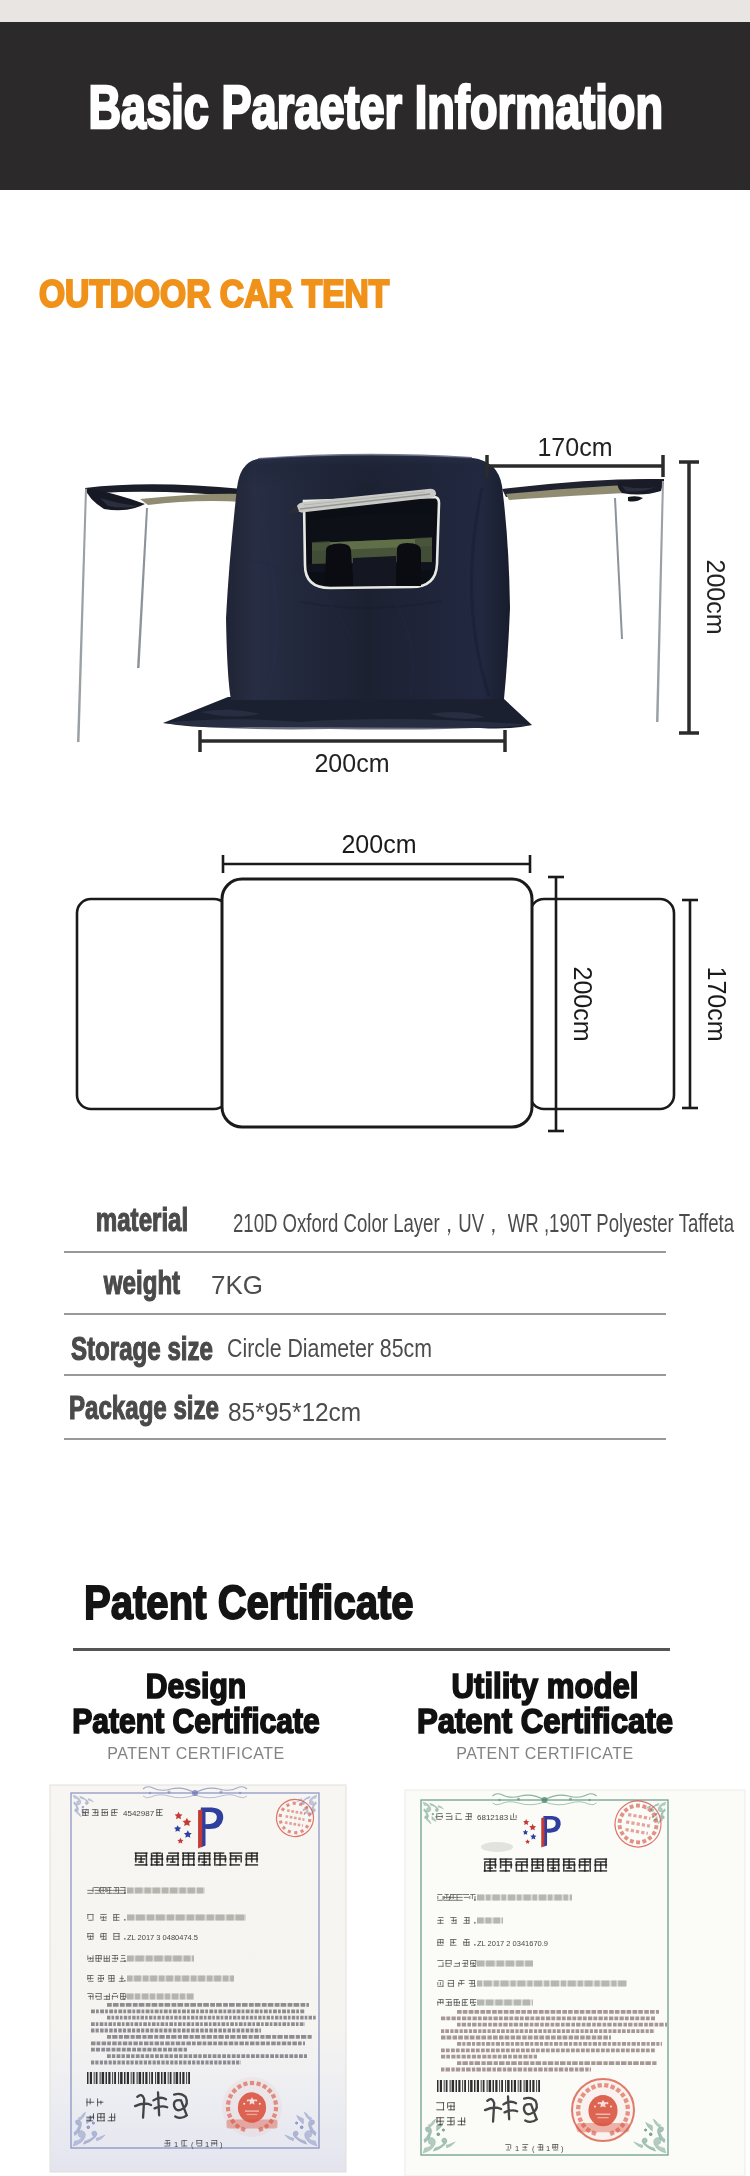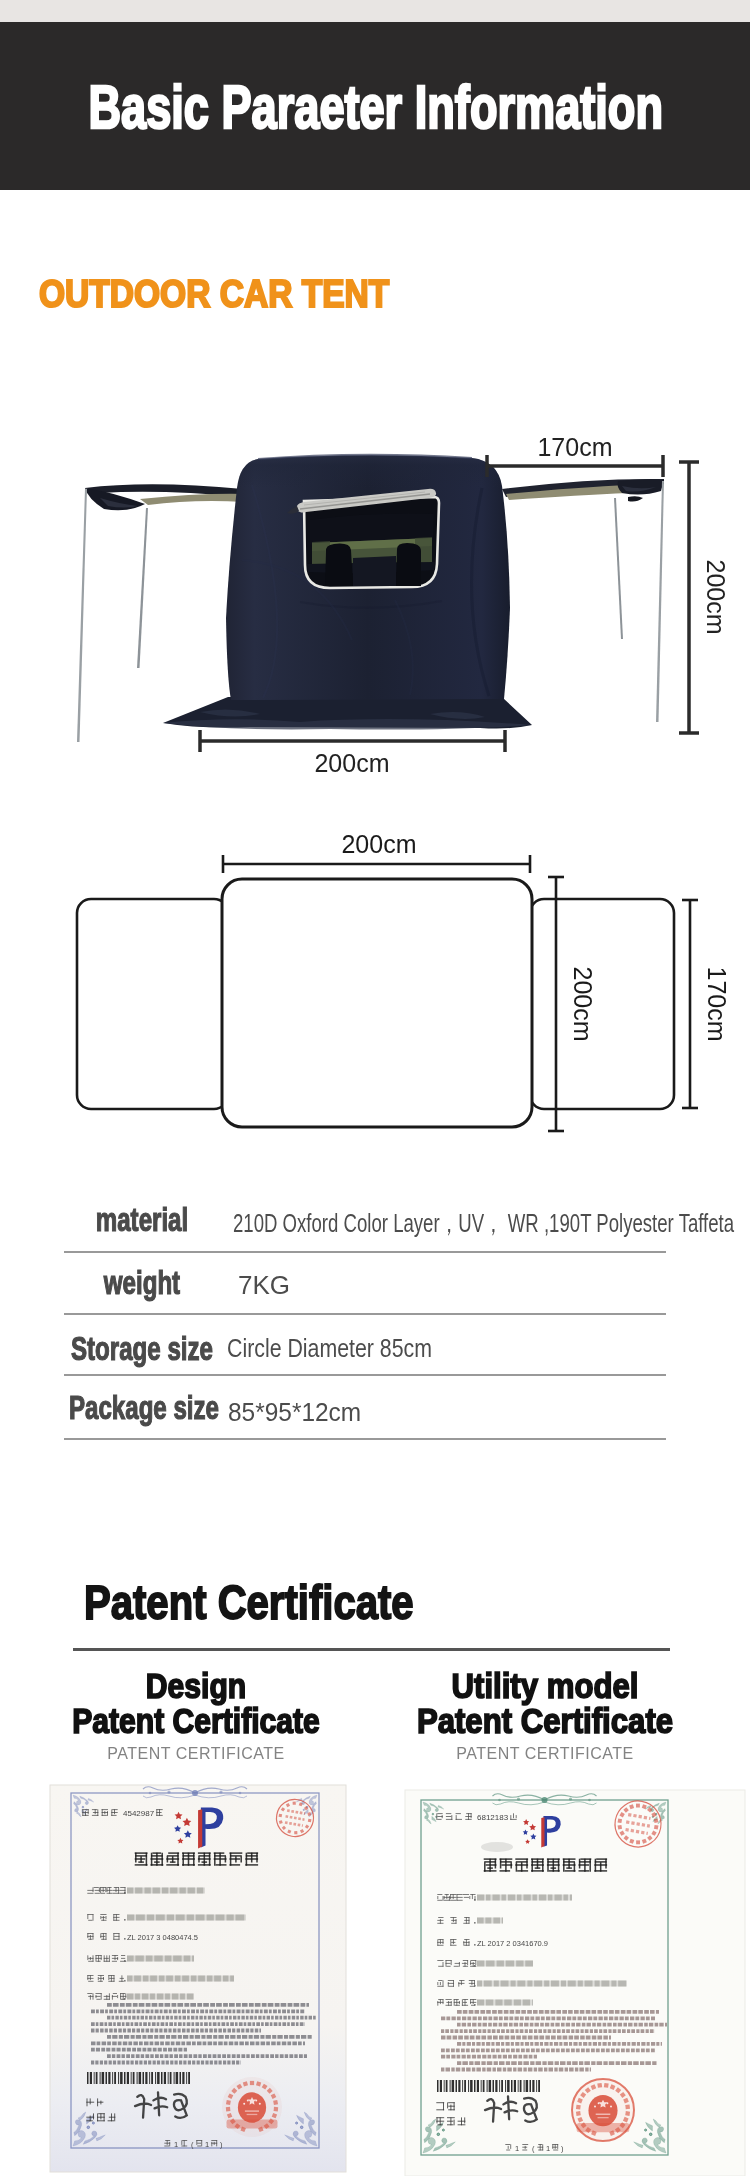--- a/index.html
+++ b/index.html
@@ -118,21 +118,21 @@
         <line x1="682" y1="1108" x2="698" y2="1108"></line>
       </g>
       <text x="0" y="0" font-size="25" fill="#1a1a1a" text-anchor="middle" transform="translate(708 1004) rotate(90)" font-family="Liberation Sans,sans-serif">170cm</text>
     </svg>
 
 <div class="speclabel" style="left:42px;top:1203px;">material</div>
 <div class="specval" style="left:233px;top:1210px;transform:scaleX(0.715);">210D Oxford Color Layer，UV， WR ,190T Polyester Taffeta</div>
 <div class="specline" style="top:1251px;"></div>
 
 <div class="speclabel" style="left:42px;top:1266px;">weight</div>
-<div class="specval" style="left:238px;top:1272px;">7KG</div>
+<div class="specval" style="left:211px;top:1272px;">7KG</div>
 <div class="specline" style="top:1313px;"></div>
 
 <div class="speclabel" style="left:42px;top:1332px;">Storage size</div>
 <div class="specval" style="left:227px;top:1335px;transform:scaleX(0.82);">Circle Diameter 85cm</div>
 <div class="specline" style="top:1374px;"></div>
 
 <div class="speclabel" style="left:42px;top:1391px;">Package size</div>
 <div class="specval" style="left:228px;top:1399px;transform:scaleX(0.94);">85*95*12cm</div>
 <div class="specline" style="top:1438px;"></div>
 

